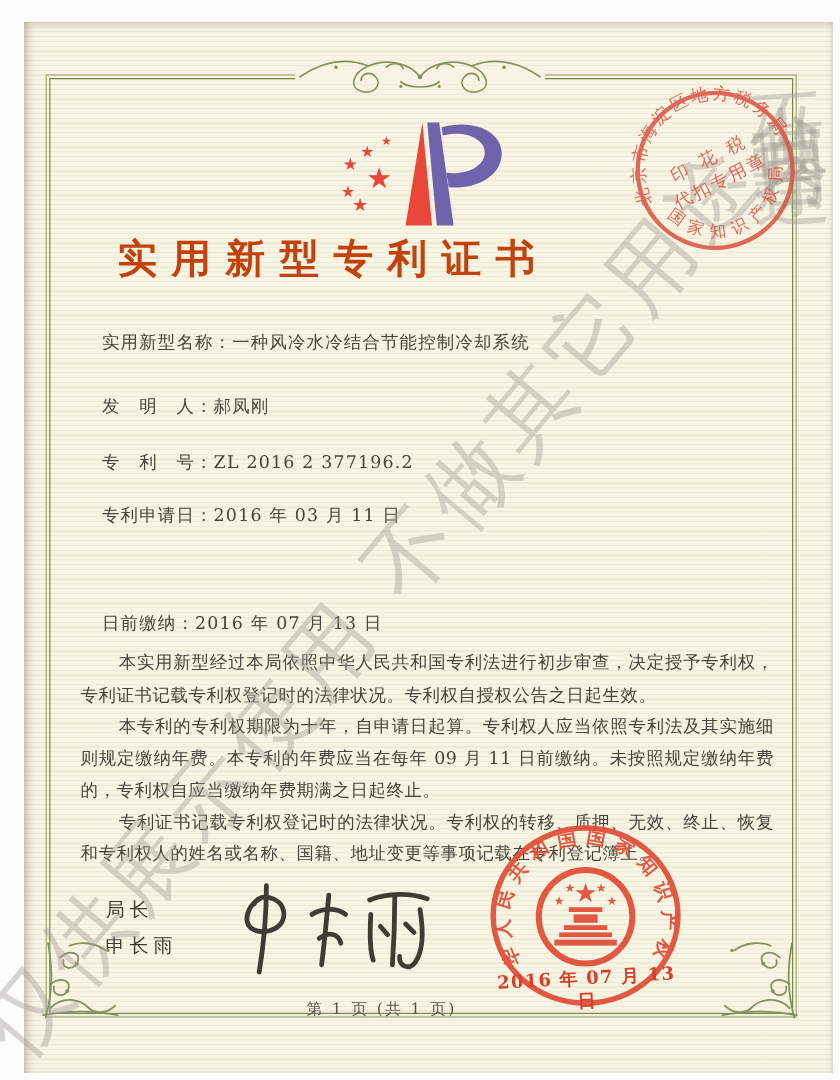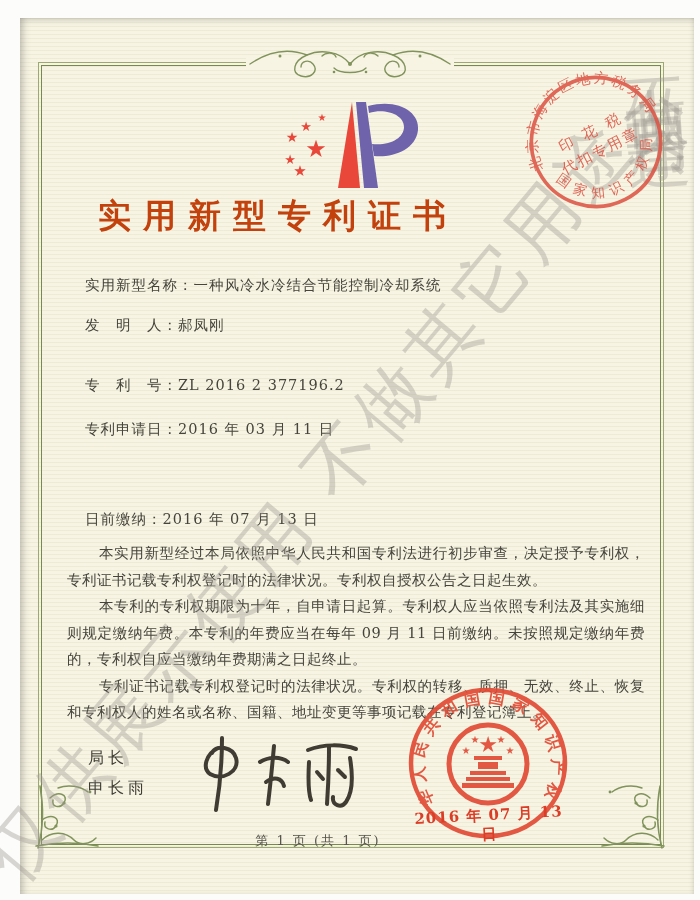--- a/index.html
+++ b/index.html
@@ -125,21 +125,21 @@
     </text>
     <text x="70" y="64" font-size="14" fill="#dd5546" text-anchor="middle" style="letter-spacing:3px">印 花 税</text>
     <text x="70" y="84" font-size="14" fill="#dd5546" text-anchor="middle" style="letter-spacing:2px">代扣专用章</text>
   </svg>
 
   <div class="title">实用新型专利证书</div>
 
   <div class="frow" style="top:276px;">
     <span>实用新型名称：</span><span>一种风冷水冷结合节能控制冷却系统</span>
   </div>
-  <div class="frow" style="top:316px;">
+  <div class="frow" style="top:329px;">
     <span>发　明　人：</span><span>郝凤刚</span>
   </div>
   <div class="frow" style="top:376px;">
     <span>专　利　号：</span><span>ZL 2016 2 377196.2</span>
   </div>
   <div class="frow" style="top:420px;">
     <span>专利申请日：</span><span>2016 年 03 月 11 日</span>
   </div>
   <div class="frow" style="top:510px;">
     <span>日前缴纳：</span><span>2016 年 07 月 13 日</span>

